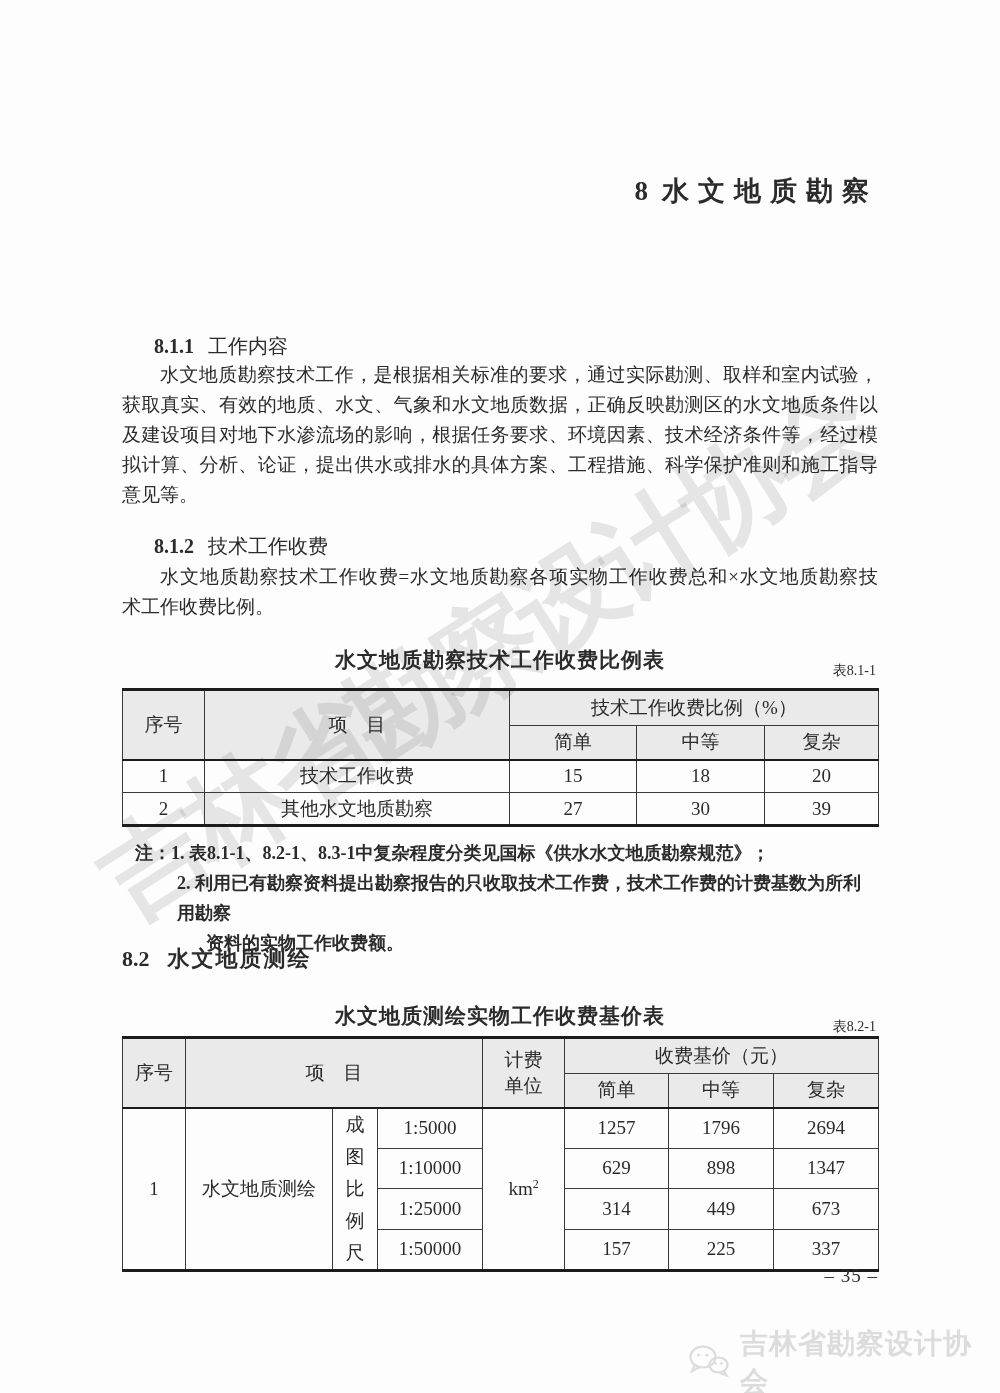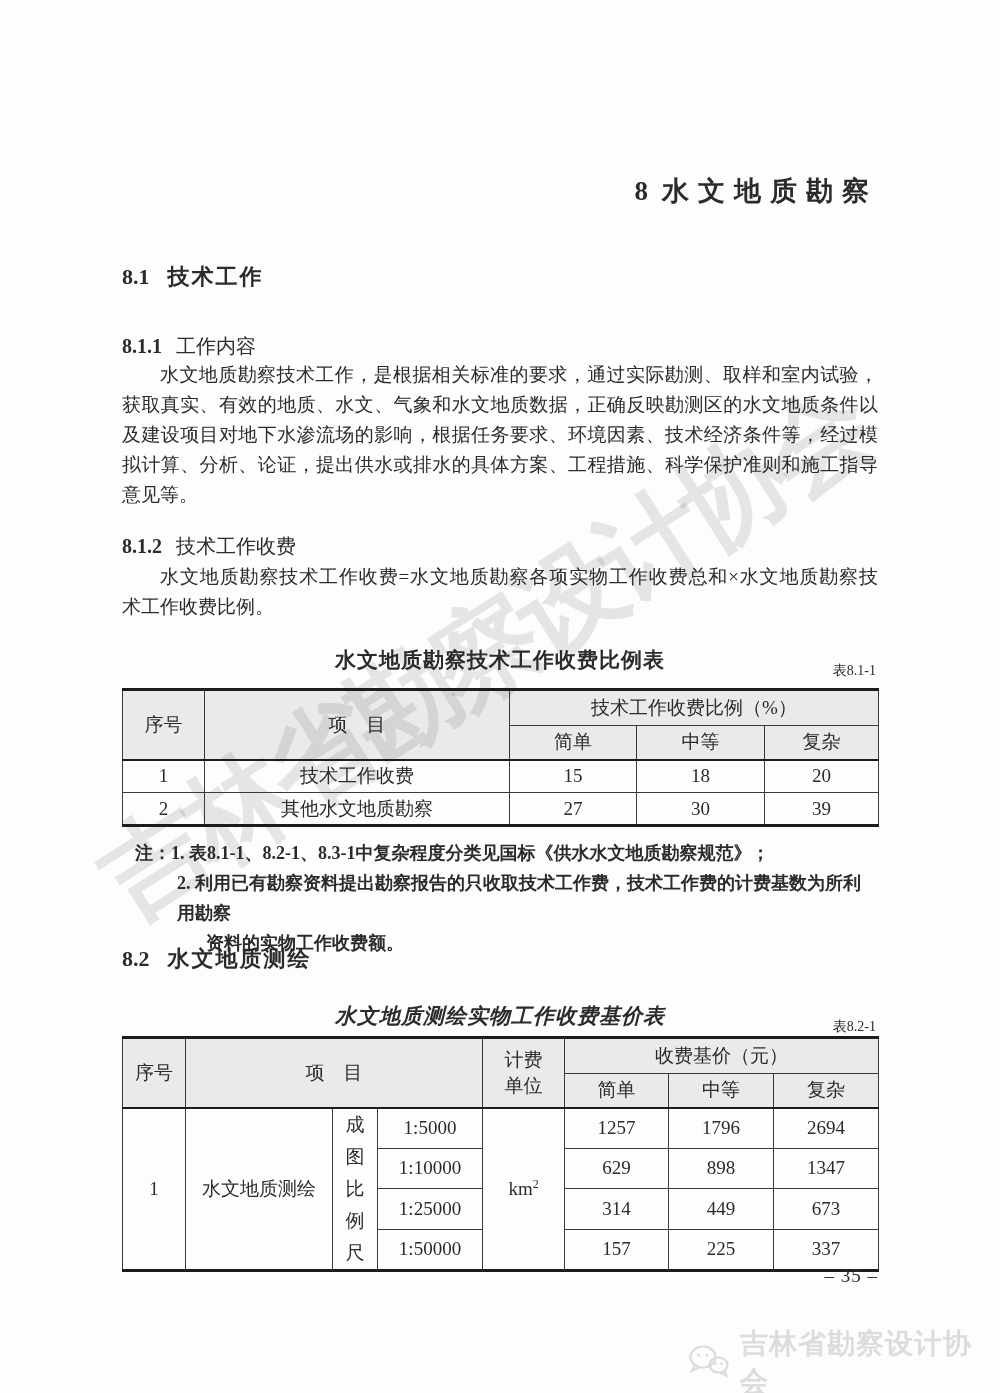--- a/index.html
+++ b/index.html
@@ -23,21 +23,21 @@
   }
   .footer-brand .brand-text { font-size:28px; letter-spacing:1px; font-weight:bold; }
   
   .content { position:absolute; left:122px; top:0; width:756px; height:100%; z-index:1; }
   .abs { position:absolute; left:0; width:756px; }
   .doc-title { top:173px; text-align:right; font-size:27px; font-weight:bold; letter-spacing:9px; }
   .doc-title .num { margin-right:14px; letter-spacing:0; }
   .h2 { font-size:22px; font-weight:bold; }
   .h2 .num { margin-right:18px; }
   .h2 .txt { letter-spacing:2px; }
-  .h3 { font-size:20px; }
+  .h3 { font-size:20px;margin-left:32px; }
   .h3 .num { font-weight:bold; margin-right:14px; }
   .para { font-size:19px; line-height:30px; }
   .para .line { text-align:justify; text-align-last:justify; }
   .para .line.first { text-indent:38px; }
   .para .line.last { text-align-last:left; }
   .tbl-caption { text-align:center; font-size:21px; font-weight:bold; letter-spacing:1px; }
   .tbl-label { position:absolute; right:2px; font-size:14px; }
   table { border-collapse:collapse; table-layout:fixed; width:756px; font-size:19px; }
   table { border-top:3px solid #1c1c1c; border-bottom:3px solid #1c1c1c; }
   thead { border-bottom:2.5px solid #1c1c1c;padding-left:24px; }
@@ -78,23 +78,20 @@
     </span>
     <span class="brand-text">吉林省勘察设计协会</span>
   </div>
 
   <div class="content">
 
     <div class="abs doc-title">
       <span class="num">8</span><span class="txt">水文地质勘察</span>
     </div>
 
-    <div class="abs h2" style="top:262px;">
-      <span class="num">8.1</span><span class="txt">技术工作</span>
-    </div>
 
     <div class="abs h3" style="top:333px;">
       <span class="num">8.1.1</span><span>工作内容</span>
     </div>
 
     <div class="abs para" style="top:360px;">
       <div class="line first">水文地质勘察技术工作，是根据相关标准的要求，通过实际勘测、取样和室内试验，</div>
       <div class="line">获取真实、有效的地质、水文、气象和水文地质数据，正确反映勘测区的水文地质条件以</div>
       <div class="line">及建设项目对地下水渗流场的影响，根据任务要求、环境因素、技术经济条件等，经过模</div>
       <div class="line">拟计算、分析、论证，提出供水或排水的具体方案、工程措施、科学保护准则和施工指导</div>
@@ -156,21 +153,21 @@
     <div class="abs notes" style="top:838px;">
       <div class="n1">注：1. 表8.1-1、8.2-1、8.3-1中复杂程度分类见国标《供水水文地质勘察规范》；</div>
       <div class="n2">2. 利用已有勘察资料提出勘察报告的只收取技术工作费，技术工作费的计费基数为所利用勘察</div>
       <div class="n3">资料的实物工作收费额。</div>
     </div>
 
     <div class="abs h2" style="top:944px;">
       <span class="num">8.2</span><span class="txt">水文地质测绘</span>
     </div>
 
-    <div class="abs tbl-caption" style="top:1002px;font-style:italic;">水文地质测绘实物工作收费基价表</div>
+    <div class="abs tbl-caption" style="top:1002px;">水文地质测绘实物工作收费基价表</div>
     <div class="tbl-label" style="top:1018px;">表8.2-1</div>
 
     <div class="abs" style="top:1036px;">
       <table>
         <colgroup>
           <col style="width:63px">
             <col style="width:147px">
             <col style="width:45px">
             <col style="width:105px">
             <col style="width:82px">

